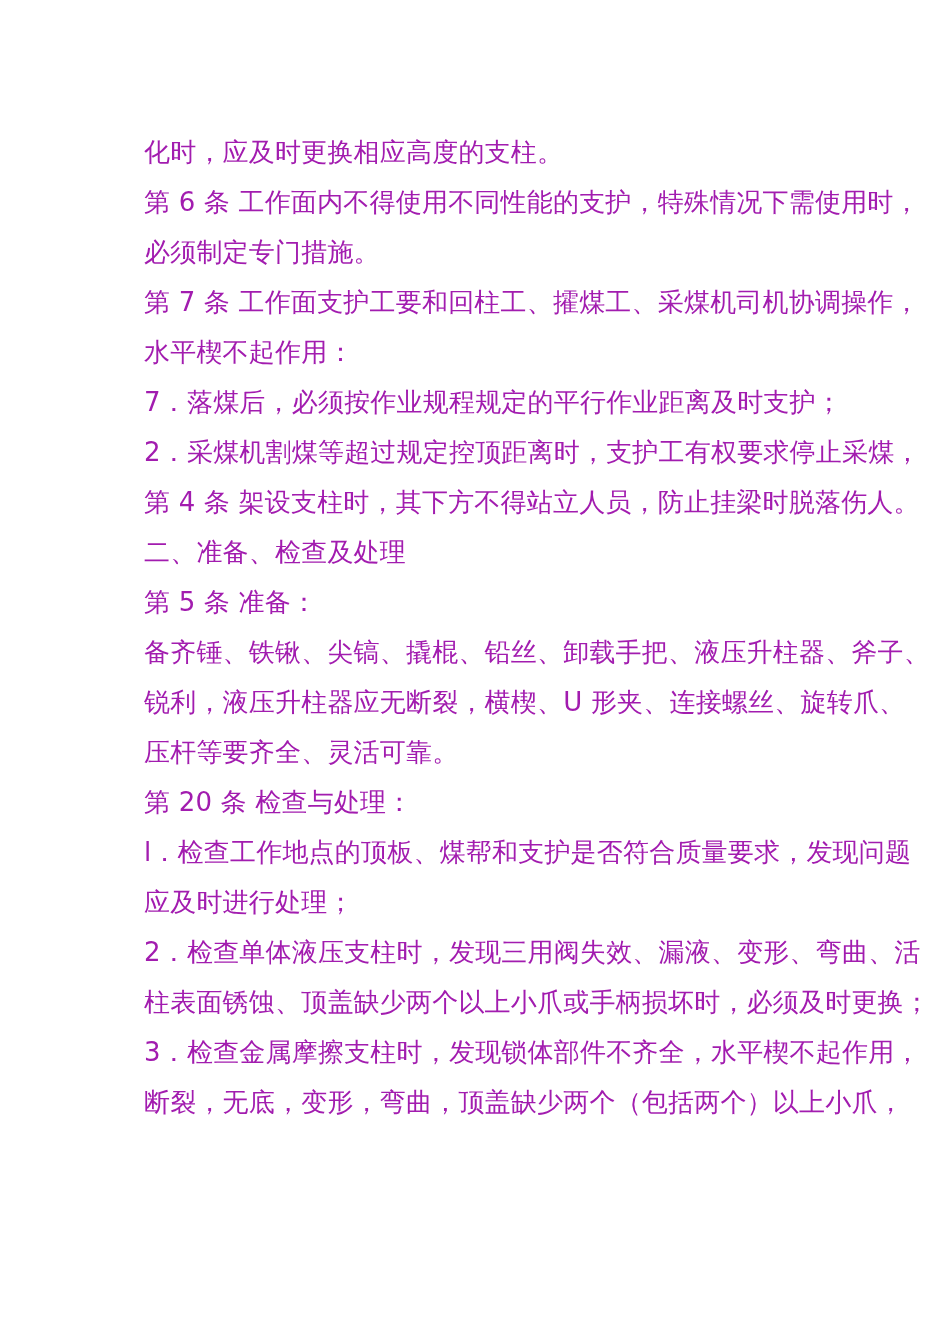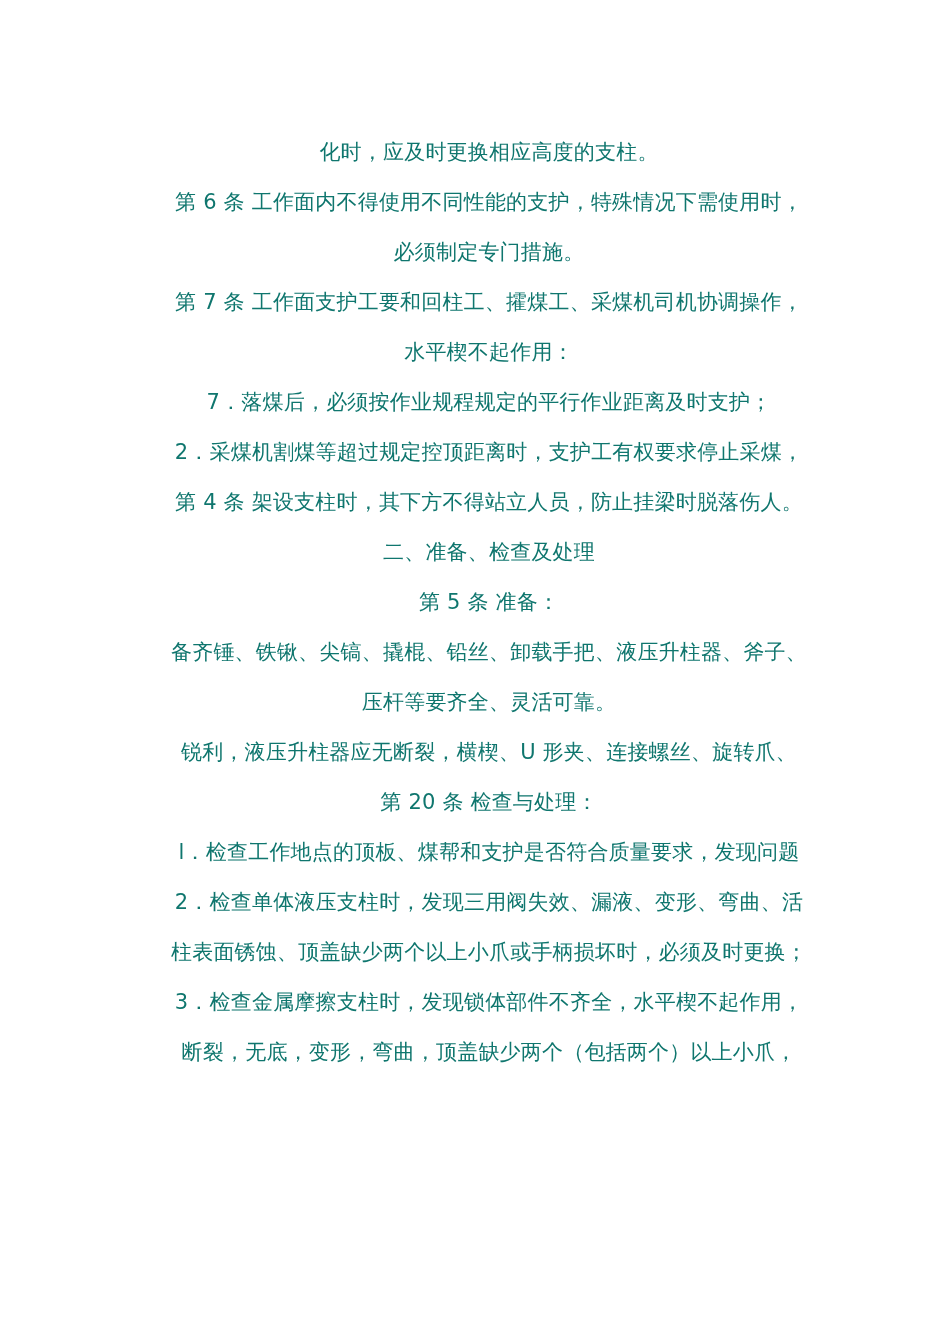--- a/index.html
+++ b/index.html
@@ -14,45 +14,45 @@
       overflow: hidden;
     }
     .page {
       position: absolute;
       left: 144px;
       top: 133px;
       width: 690px;
     }
     .line {
       font-family: "DejaVu Sans", "Liberation Sans", sans-serif;
-      font-size: 21px;
-      color: #0f766e;
+      font-size: 26px;
+      color: #a21caf;
       height: 50px;
       line-height: 38px;
       white-space: nowrap;
       letter-spacing: 0.2px;
-      text-align: center;
     }
   </style>
 </head>
 <body>
 
 <div class="page">
   <div class="line">化时，应及时更换相应高度的支柱。</div>
   <div class="line">第 6 条 工作面内不得使用不同性能的支护，特殊情况下需使用时，</div>
   <div class="line">必须制定专门措施。</div>
   <div class="line">第 7 条 工作面支护工要和回柱工、攉煤工、采煤机司机协调操作，</div>
   <div class="line">水平楔不起作用：</div>
   <div class="line">7．落煤后，必须按作业规程规定的平行作业距离及时支护；</div>
   <div class="line">2．采煤机割煤等超过规定控顶距离时，支护工有权要求停止采煤，</div>
   <div class="line">第 4 条 架设支柱时，其下方不得站立人员，防止挂梁时脱落伤人。</div>
   <div class="line">二、准备、检查及处理</div>
   <div class="line">第 5 条 准备：</div>
   <div class="line">备齐锤、铁锹、尖镐、撬棍、铅丝、卸载手把、液压升柱器、斧子、</div>
+  <div class="line">锐利，液压升柱器应无断裂，横楔、U 形夹、连接螺丝、旋转爪、</div>
   <div class="line">压杆等要齐全、灵活可靠。</div>
-  <div class="line">锐利，液压升柱器应无断裂，横楔、U 形夹、连接螺丝、旋转爪、</div>
   <div class="line">第 20 条 检查与处理：</div>
   <div class="line">l．检查工作地点的顶板、煤帮和支护是否符合质量要求，发现问题</div>
+  <div class="line">应及时进行处理；</div>
   <div class="line">2．检查单体液压支柱时，发现三用阀失效、漏液、变形、弯曲、活</div>
   <div class="line">柱表面锈蚀、顶盖缺少两个以上小爪或手柄损坏时，必须及时更换；</div>
   <div class="line">3．检查金属摩擦支柱时，发现锁体部件不齐全，水平楔不起作用，</div>
   <div class="line">断裂，无底，变形，弯曲，顶盖缺少两个（包括两个）以上小爪，</div>
 </div>
 
 </body></html>

